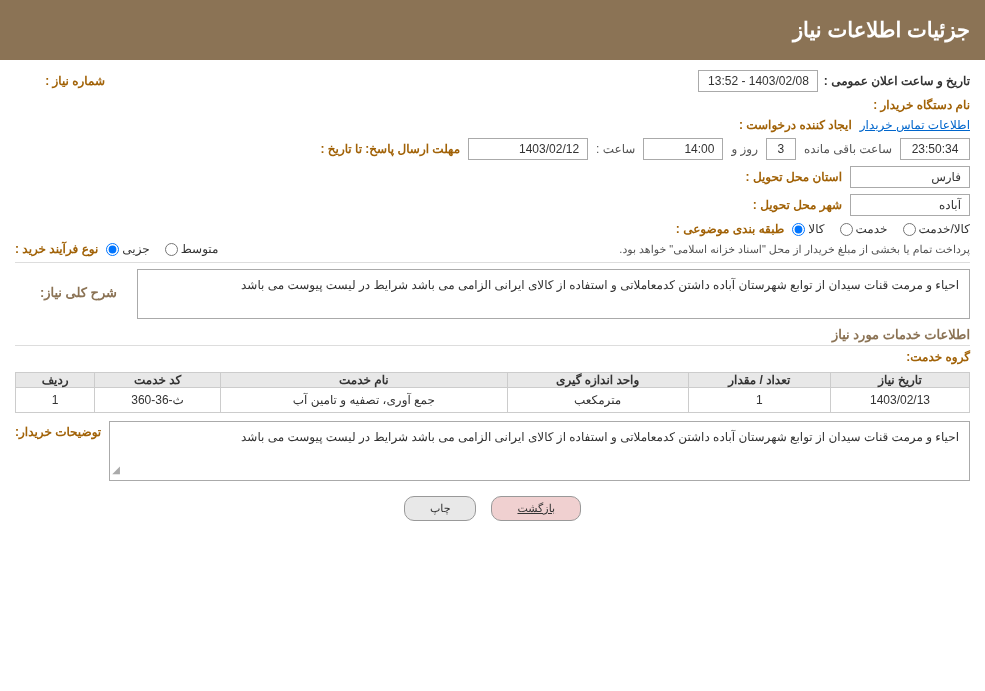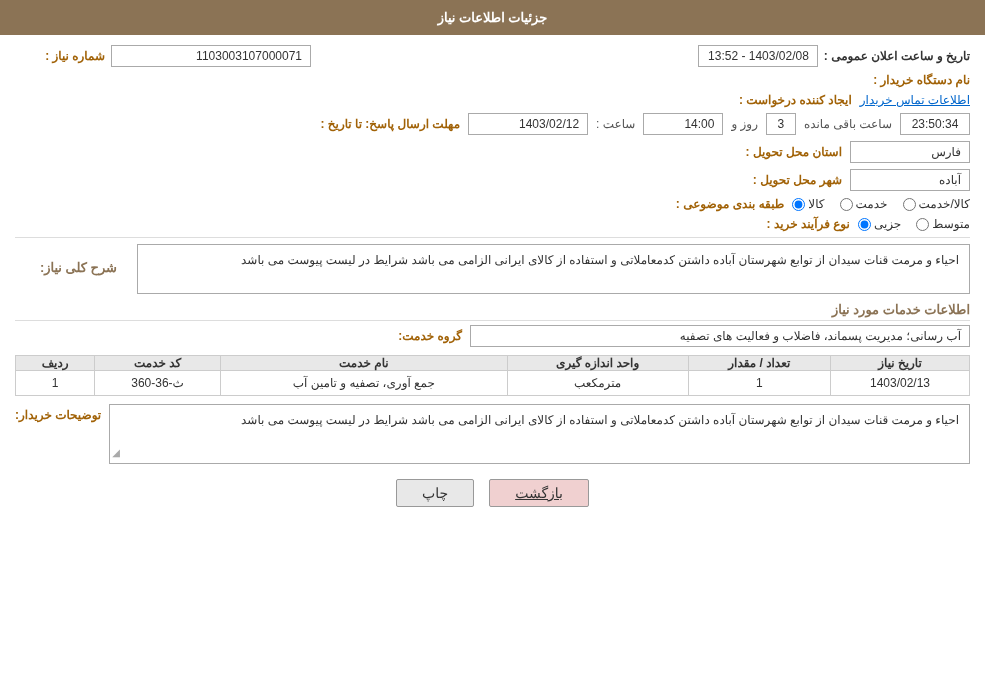--- a/index.html
+++ b/index.html
@@ -12,23 +12,23 @@
     }
     .page-wrapper {
       width: 985px;
       min-height: 691px;
       background: #fff;
       padding: 0;
     }
     .header {
       background: #8B7355;
       color: #fff;
-      text-align: center;
-      padding: 10px 15px;
-      font-size: 13px;
+      text-align: right;
+      padding: 18px 15px;
+      font-size: 21px;
       font-weight: bold;
       letter-spacing: 1px;
     }
     .main-content {
       padding: 10px 15px;
       background: #fff;
     }
     .label {
       color: #a16207;
       font-weight: bold;
@@ -149,22 +149,22 @@
       justify-content: center;
       gap: 15px;
       margin-top: 15px;
       padding-bottom: 15px;
     }
     .btn {
       padding: 5px 25px;
       border: 1px solid #999;
       cursor: pointer;
       font-family: Tahoma, Arial, sans-serif;
-      font-size: 14px;
-      border-radius: 2px;
+      font-size: 11px;
+      border-radius: 10px;
     }
     .btn-print {
       background: #e8e8e8;
       color: #333;
     }
     .btn-back {
       background: #f0d0d0;
       color: #333;
       text-decoration: underline;
     }
@@ -225,21 +225,20 @@
   </div>
 
   <div class="main-content content-area">
 
     <div class="top-row">
       <div class="top-left">
         <span class="announce-label">تاریخ و ساعت اعلان عمومی :</span>
         <span class="value-box narrow">1403/02/08 - 13:52</span>
       </div>
       <div class="top-right">
-        <span class="value-box wide" style="min-width:200px;">1103003107000071</span>
         <span class="label">شماره نیاز :</span>
       </div>
     </div>
 
     <div class="row-flex">
       <span class="label">نام دستگاه خریدار :</span>
     </div>
 
     <div class="row-flex">
       <span class="link-text">اطلاعات تماس خریدار</span>
@@ -279,20 +278,21 @@
         </div>
         <div class="radio-item">
           <span>کالا</span>
           <input type="radio" name="category" checked="" style="">
         </div>
       </div>
       <span class="label">طبقه بندی موضوعی :</span>
     </div>
 
     <div class="row-flex">
+      <span class="notice-text" style="flex:1;">پرداخت تمام یا بخشی از مبلغ خریدار از محل "اسناد خزانه اسلامی" خواهد بود.</span>
       <div class="radio-group">
         <div class="radio-item">
           <span>متوسط</span>
           <input type="radio" name="purchase" style="">
         </div>
         <div class="radio-item">
           <span>جزیی</span>
           <input type="radio" name="purchase" checked="" style="">
         </div>
       </div>
@@ -304,21 +304,20 @@
     <div class="row-flex">
       <div style="flex:1;">
         <div class="description-box">احیاء و مرمت قنات سیدان از توابع شهرستان آباده داشتن کدمعاملاتی و استفاده از کالای ایرانی الزامی می باشد شرایط در لیست پیوست می باشد</div>
       </div>
       <span class="section-title" style="min-width:90px; border-bottom:none; margin:12px;">شرح کلی نیاز:</span>
     </div>
 
     <div class="section-title">اطلاعات خدمات مورد نیاز</div>
 
     <div class="row-flex">
-      <span class="value-box" style="min-width:500px;">آب رسانی؛ مدیریت پسماند، فاضلاب و فعالیت های تصفیه</span>
       <span class="label">گروه خدمت:</span>
     </div>
 
     <div class="table-container">
       <table>
         <thead>
           <tr>
             <th>تاریخ نیاز</th>
             <th>تعداد / مقدار</th>
             <th>واحد اندازه گیری</th>

